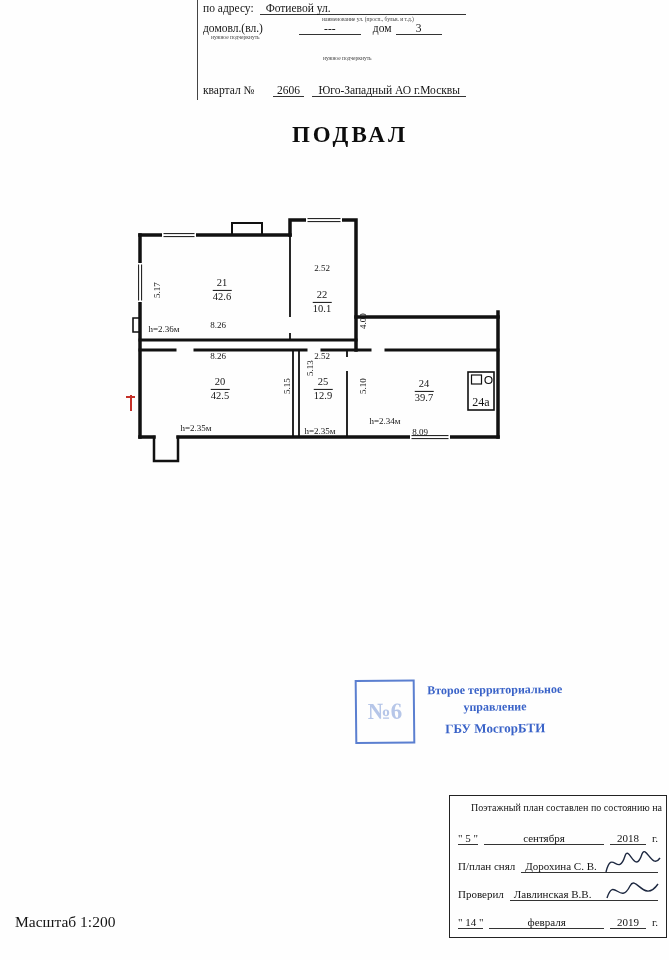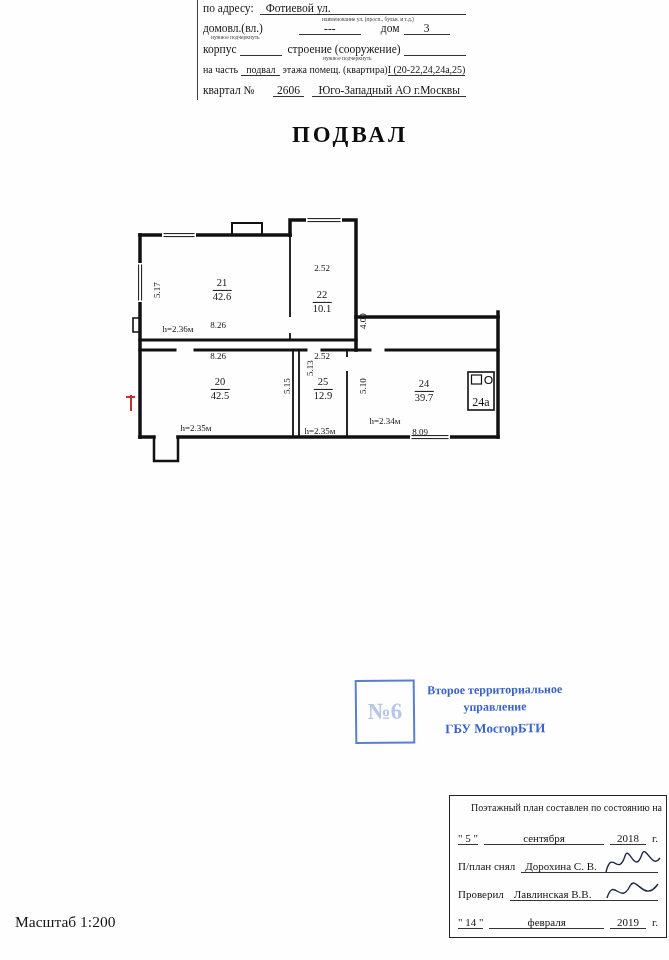--- a/index.html
+++ b/index.html
@@ -65,39 +65,27 @@
   <div class="header-form">
     <div class="h-row" style="top:2px">
       <span>по адресу:</span>
       <span class="ul grow" style="margin-left:6px;padding-left:6px">Фотиевой ул.</span>
     </div>
     <div class="note center" style="top:16px;left:75px;width:190px">наименование ул. (просп., бульв. и т.д.)</div>
 
     <div class="h-row" style="top:22px">
       <span>домовл.(вл.)</span>
       <span class="ul center" style="width:62px;margin-left:36px">---</span>
-      <span style="margin-left:20px">дом</span>
+      <span style="margin-left:12px">дом</span>
       <span class="ul center" style="width:46px;margin-left:4px">3</span>
     </div>
     <div class="note" style="top:34px;left:13px">нужное подчеркнуть</div>
 
-    <div class="h-row" style="top:43px">
-      <span>корпус</span>
-      <span class="ul" style="width:42px;margin-left:3px">&nbsp;</span>
-      <span style="margin-left:6px">строение (сооружение)</span>
-      <span class="ul grow" style="margin-left:3px">&nbsp;</span>
-    </div>
     <div class="note" style="top:55px;left:125px">нужное подчеркнуть</div>
 
-    <div class="h-row small" style="top:64px">
-      <span>на часть</span>
-      <span class="ul" style="padding:0 5px;margin-left:3px">подвал</span>
-      <span style="margin-left:2px">этажа помещ. (квартира)</span>
-      <span class="ul">I (20-22,24,24а,25)</span>
-    </div>
 
     <div class="h-row" style="top:84px">
       <span>квартал №</span>
       <span class="ul center" style="width:48px;margin-left:18px">2606</span>
       <span class="ul" style="padding:0 6px;margin-left:8px">Юго-Западный АО г.Москвы</span>
     </div>
   </div>
 
   <div class="plan-title">ПОДВАЛ</div>
 
@@ -173,21 +161,21 @@
     <div class="dim" style="left:98px;top:115px">8.26</div>
     <div class="dim" style="left:202px;top:58px">2.52</div>
     <div class="dim vert" style="left:243px;top:111px">4.00</div>
     <div class="dim" style="left:98px;top:146px">8.26</div>
     <div class="dim" style="left:202px;top:146px">2.52</div>
     <div class="dim vert" style="left:167px;top:176px">5.15</div>
     <div class="dim vert" style="left:190px;top:158px">5.13</div>
     <div class="dim vert" style="left:243px;top:176px">5.10</div>
     <div class="dim" style="left:300px;top:222px">8.09</div>
 
-    <div class="dim" style="left:58px;top:119px">h=2.36м</div>
+    <div class="dim" style="left:44px;top:119px">h=2.36м</div>
     <div class="dim" style="left:76px;top:218px">h=2.35м</div>
     <div class="dim" style="left:200px;top:221px">h=2.35м</div>
     <div class="dim" style="left:265px;top:211px">h=2.34м</div>
   </div>
 
   <div class="stamp">
     <div class="stamp-no-box">
       <div class="stamp-no">№6</div>
     </div>
     <div class="stamp-text">

